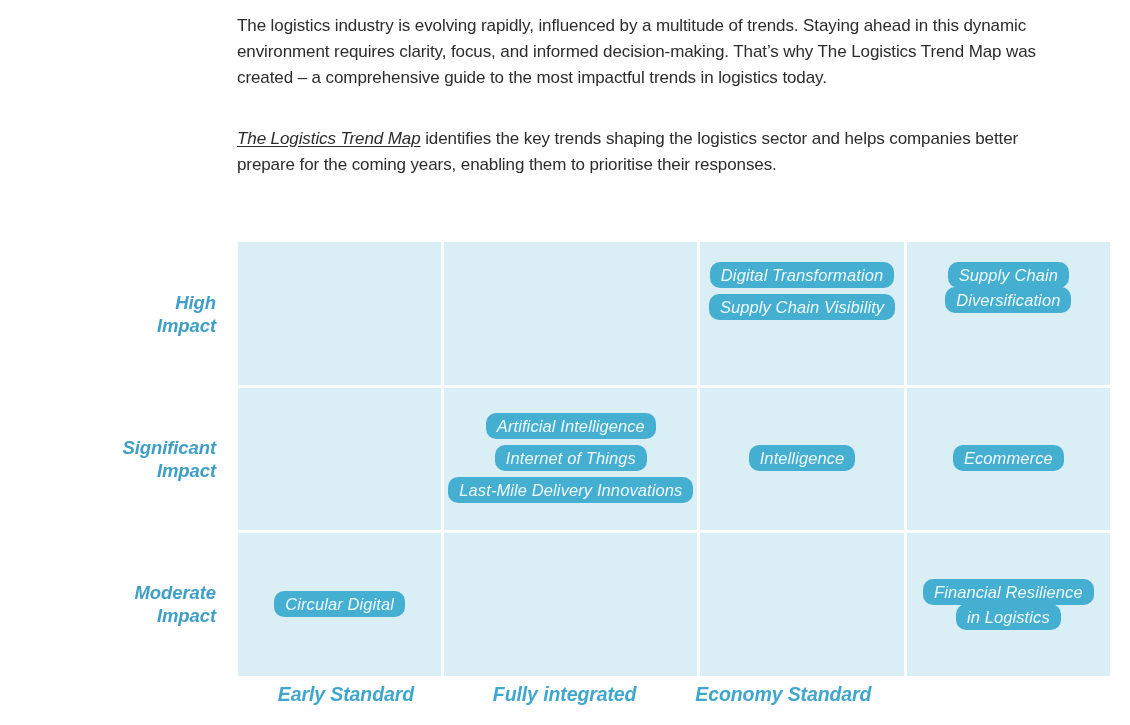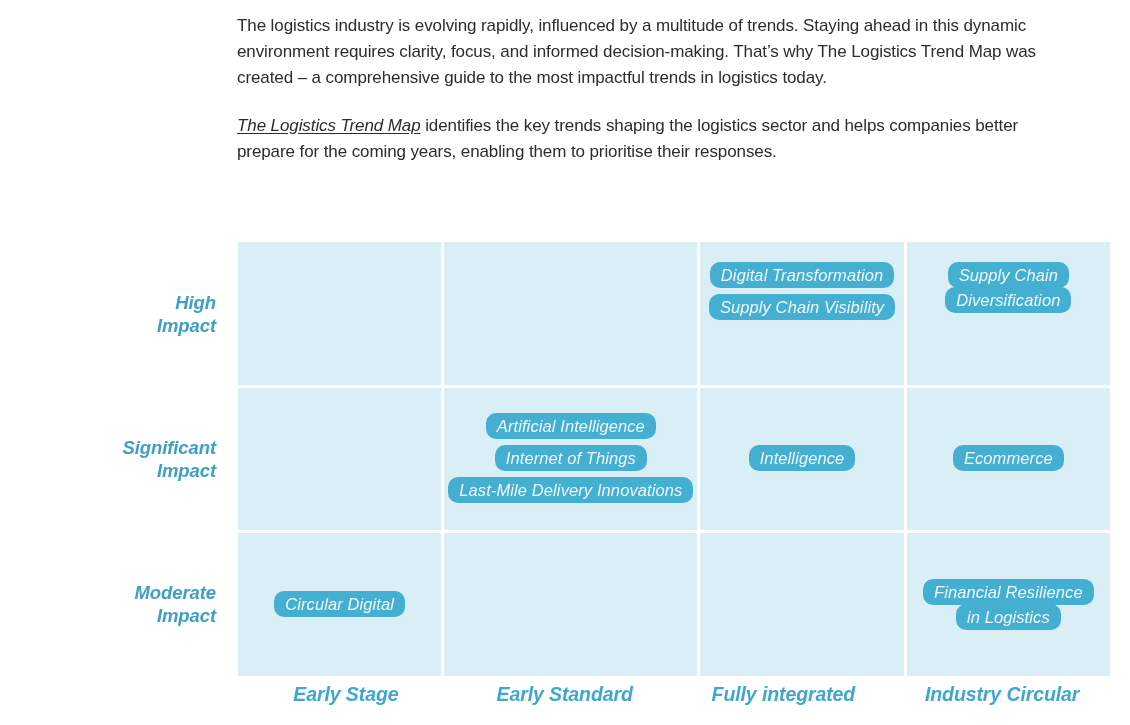--- a/index.html
+++ b/index.html
@@ -16,21 +16,21 @@
     position:absolute;
     left:237px; top:13px; width:822px;
   }
   .para{
     color:#2c2c2c;
     font-size:17px;
     line-height:26.2px;
     letter-spacing:-0.1px;
     margin:0;
   }
-  .para + .para{ margin-top:21px; }
+  .para + .para{ margin-top:34px; }
   .em-underline{
     font-style:italic;
     text-decoration:underline;
     text-underline-offset:2px;
   }
 
   
   #matrix{
     position:absolute;
     left:0px; top:242px;
@@ -163,18 +163,17 @@
         <div class="pill-wrap"><span class="pill">Circular Digital</span></div>
       </div>
       <div class="cell"></div>
       <div class="cell"></div>
       <div class="cell">
         <div class="pill-wrap two-line"><span class="pill">Financial Resilience<br>in Logistics</span></div>
       </div>
     </div>
 
   <div id="x-axis">
-    <div class="x-label">Early Stage</div>
     <div class="x-label">Early Standard</div>
     <div class="x-label">Fully integrated</div>
-    <div class="x-label">Industry Circular</div>
+    <div class="x-label">Economy Standard</div>
   </div>
 </div>
 
 </body></html>

